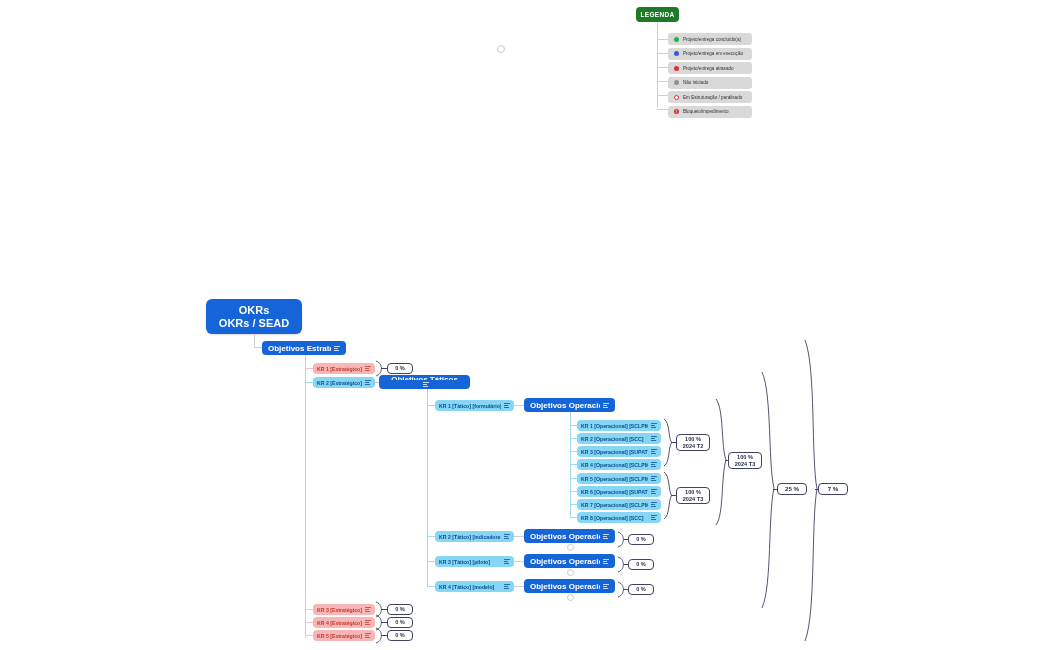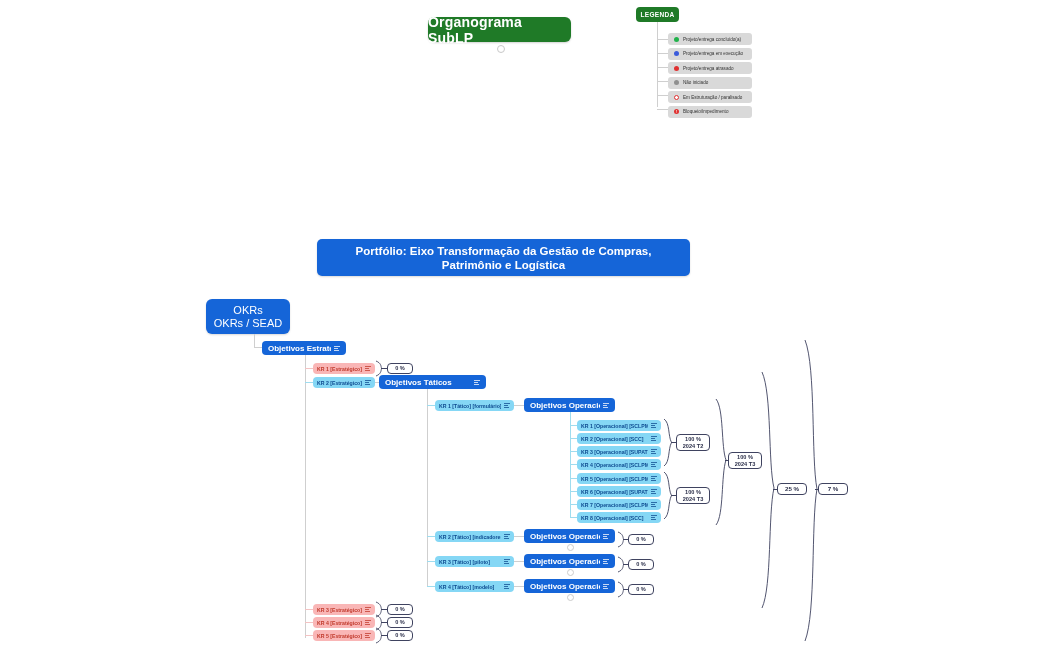--- a/index.html
+++ b/index.html
@@ -66,23 +66,23 @@
     background:#1565d8;border-radius:5px;color:#fff;
     font-size:11.5px;font-weight:bold;
     display:flex;align-items:center;justify-content:center;
     text-align:center;line-height:14px;padding:0 10px;
     box-sizing:border-box;
     box-shadow:0 1px 2px rgba(0,0,0,.15);
   }
 
   
   .okr-root{
-    left:206px;top:299px;width:84px;height:35px;
+    left:206px;top:299px;width:96px;height:35px;
     background:#1565d8;border-radius:6px;color:#fff;
-    font-size:11px;font-weight:normal;text-align:center;
+    font-size:11px;font-weight:bold;text-align:center;
     display:flex;align-items:center;justify-content:center;
     line-height:13px;
     box-shadow:0 1px 2px rgba(0,0,0,.15);
   }
 
   
   .mm{
     display:flex;align-items:center;
     border-radius:4px;box-sizing:border-box;
     white-space:nowrap;
@@ -145,23 +145,20 @@
   }
   .ic-lines i:nth-child(1){top:0;width:6px;}
   .ic-lines i:nth-child(2){top:2px;width:4px;}
   .ic-lines i:nth-child(3){top:4px;width:5px;}
 </style>
 </head>
 <body>
 
 <div class="canvas">
 
-  <div class="node title-node">
-    <span>Organograma SubLP</span>
-  </div>
   <div class="title-dot"></div>
 
   <div class="node legend-head">
     <span>LEGENDA</span>
   </div>
   <div class="legend-connector"></div>
   <div class="legend-stub" style="top:39px;"></div>
   <div class="legend-stub" style="top:53px;"></div>
   <div class="legend-stub" style="top:67px;"></div>
   <div class="legend-stub" style="top:81px;"></div>
@@ -188,23 +185,20 @@
     <div class="legend-item">
       <span class="lg-dot" style="background:#fff;border:1.2px solid #e03131;box-sizing:border-box;"></span>
       <span class="lg-label">Em Estruturação / paralisado</span>
     </div>
     <div class="legend-item">
       <span class="lg-dot" style="background:#e03131">!</span>
       <span class="lg-label">Bloqueio/impedimento</span>
     </div>
   </div>
 
-  <div class="node portfolio">
-    <span>Portfólio: Eixo Transformação da Gestão de Compras, Patrimônio e Logística</span>
-  </div>
 
   <div class="node okr-root">
     <div>
       <div>OKRs</div>
       <div>OKRs / SEAD</div>
     </div>
   </div>
 
   <div class="ln v gy" style="left:254px;top:334px;height:13px;"></div>
   <div class="ln h gy" style="left:254px;top:347px;width:9px;"></div>
@@ -231,21 +225,21 @@
     <span>0 %</span>
   </div>
 
   <div class="ln h cy" style="left:305px;top:382px;width:9px;"></div>
   <div class="node mm mm-cyan" style="left:313px;top:377px;width:62px;">
     <span class="mm-label">KR 2 [Estratégico]</span>
     <span class="mm-ic"><span class="ic-lines"><i></i><i></i><i></i></span></span>
   </div>
 
   <div class="ln h gy" style="left:375px;top:382px;width:5px;"></div>
-  <div class="node mm mm-blue" style="left:379px;top:375px;width:107px;">
+  <div class="node mm mm-blue" style="left:379px;top:375px;width:91px;flex-direction:column;">
     <span class="mm-label">Objetivos Táticos</span>
     <span class="mm-ic"><span class="ic-lines"><i></i><i></i><i></i></span></span>
   </div>
 
   <div class="ln v gy" style="left:427px;top:389px;height:197px;"></div>
 
   <div class="ln h cy" style="left:427px;top:405px;width:9px;"></div>
   <div class="node mm mm-cyan" style="left:435px;top:400px;width:79px;">
     <span class="mm-label">KR 1 [Tático] [formulário]</span>
     <span class="mm-ic"><span class="ic-lines"><i></i><i></i><i></i></span></span>

